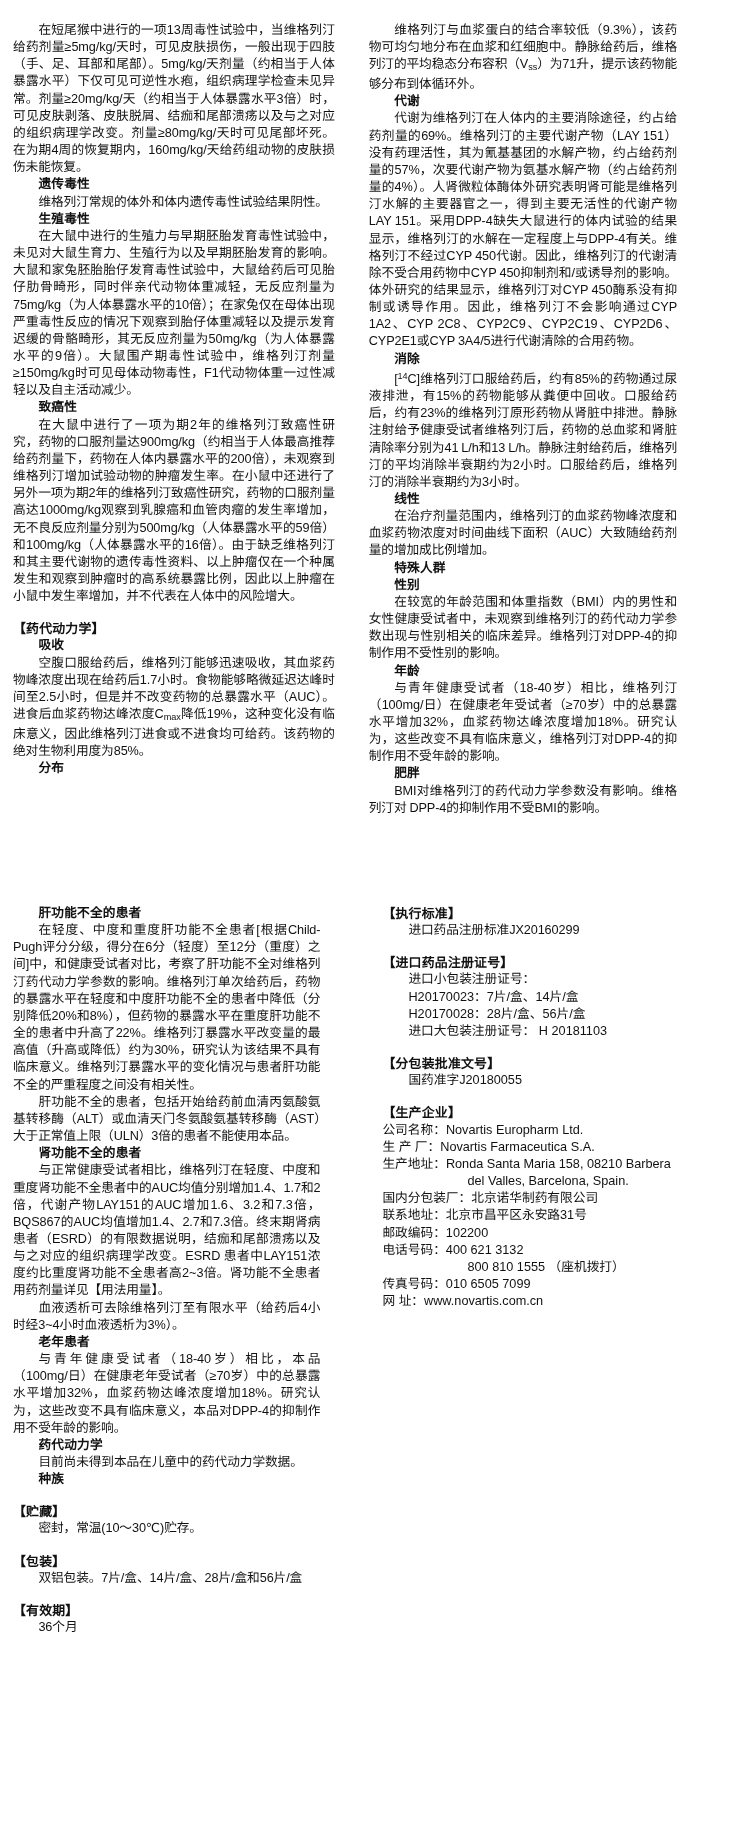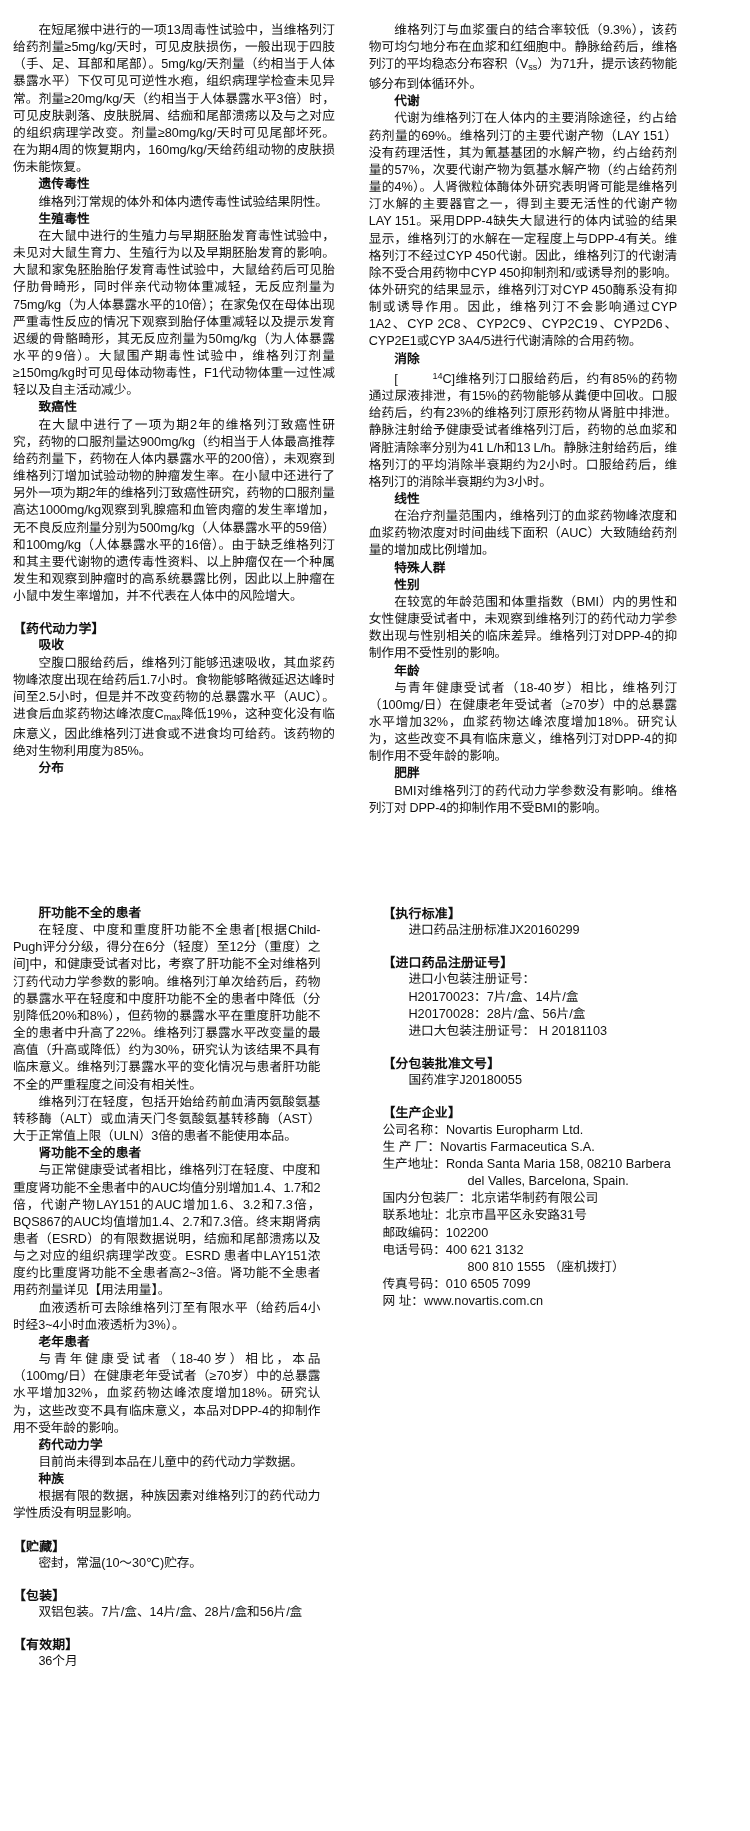--- a/index.html
+++ b/index.html
@@ -94,21 +94,21 @@
     text-align: left;
     padding-left: 85px;
   }
   .plain-line {
     font-size: 12.7px;
     line-height: 17.15px;
     text-align: left;
   }
   .indent1 { padding-left: 26px; }
   sub { font-size: 0.72em; vertical-align: -0.18em; }
-  sup { font-size: 0.72em; vertical-align: 0.45em; padding-left: 35px; }
+  sup { font-size: 0.72em; vertical-align: 0.45em; }
 </style>
 </head>
 <body>
 
 <div class="page" id="page-top">
 
   <div class="col col-left">
 
     <p class="para">在短尾猴中进行的一项13周毒性试验中，当维格列汀给药剂量≥5mg/kg/天时，可见皮肤损伤，一般出现于四肢（手、足、耳部和尾部）。5mg/kg/天剂量（约相当于人体暴露水平）下仅可见可逆性水疱，组织病理学检查未见异常。剂量≥20mg/kg/天（约相当于人体暴露水平3倍）时，可见皮肤剥落、皮肤脱屑、结痂和尾部溃疡以及与之对应的组织病理学改变。剂量≥80mg/kg/天时可见尾部坏死。在为期4周的恢复期内，160mg/kg/天给药组动物的皮肤损伤未能恢复。</p>
 
@@ -154,34 +154,33 @@
     <p class="para">BMI对维格列汀的药代动力学参数没有影响。维格列汀对 DPP-4的抑制作用不受BMI的影响。</p>
   </div>
 </div>
 
 <div class="page" id="page-bottom">
 
   <div class="col col-left">
 
     <h3 class="sub-head">肝功能不全的患者</h3>
     <p class="para">在轻度、中度和重度肝功能不全患者[根据Child-Pugh评分分级，得分在6分（轻度）至12分（重度）之间]中，和健康受试者对比，考察了肝功能不全对维格列汀药代动力学参数的影响。维格列汀单次给药后，药物的暴露水平在轻度和中度肝功能不全的患者中降低（分别降低20%和8%），但药物的暴露水平在重度肝功能不全的患者中升高了22%。维格列汀暴露水平改变量的最高值（升高或降低）约为30%，研究认为该结果不具有临床意义。维格列汀暴露水平的变化情况与患者肝功能不全的严重程度之间没有相关性。</p>
-    <p class="para">维格列汀在轻度，包括开始给药前血清丙氨酸氨基转移酶（ALT）或血清天门冬氨酸氨基转移酶（AST）大于正常值上限（ULN）3倍的患者不能使用本品。</p>
+    <p class="para">肝功能不全的患者，包括开始给药前血清丙氨酸氨基转移酶（ALT）或血清天门冬氨酸氨基转移酶（AST）大于正常值上限（ULN）3倍的患者不能使用本品。</p>
 
     <h3 class="sub-head">肾功能不全的患者</h3>
     <p class="para">与正常健康受试者相比，维格列汀在轻度、中度和重度肾功能不全患者中的AUC均值分别增加1.4、1.7和2倍，代谢产物LAY151的AUC增加1.6、3.2和7.3倍，BQS867的AUC均值增加1.4、2.7和7.3倍。终末期肾病患者（ESRD）的有限数据说明，结痂和尾部溃疡以及与之对应的组织病理学改变。ESRD 患者中LAY151浓度约比重度肾功能不全患者高2~3倍。肾功能不全患者用药剂量详见【用法用量】。</p>
     <p class="para">血液透析可去除维格列汀至有限水平（给药后4小时经3~4小时血液透析为3%）。</p>
 
     <h3 class="sub-head">老年患者</h3>
     <p class="para">与青年健康受试者（18-40岁）相比，本品（100mg/日）在健康老年受试者（≥70岁）中的总暴露水平增加32%，血浆药物达峰浓度增加18%。研究认为，这些改变不具有临床意义，本品对DPP-4的抑制作用不受年龄的影响。</p>
 
     <h3 class="sub-head">药代动力学</h3>
     <p class="para">目前尚未得到本品在儿童中的药代动力学数据。</p>
 
     <h3 class="sub-head">种族</h3>
-    <p class="para">根据有限的数据，种族因素对维格列汀的药代动力学性质没有明显影响。</p>
 
     <h2 class="bracket-head gap-before">【贮藏】</h2>
     <p class="para">密封，常温(10～30℃)贮存。</p>
 
     <h2 class="bracket-head gap-before">【包装】</h2>
     <p class="para">双铝包装。7片/盒、14片/盒、28片/盒和56片/盒</p>
 
     <h2 class="bracket-head gap-before">【有效期】</h2>
     <p class="para">36个月</p>
   </div>

